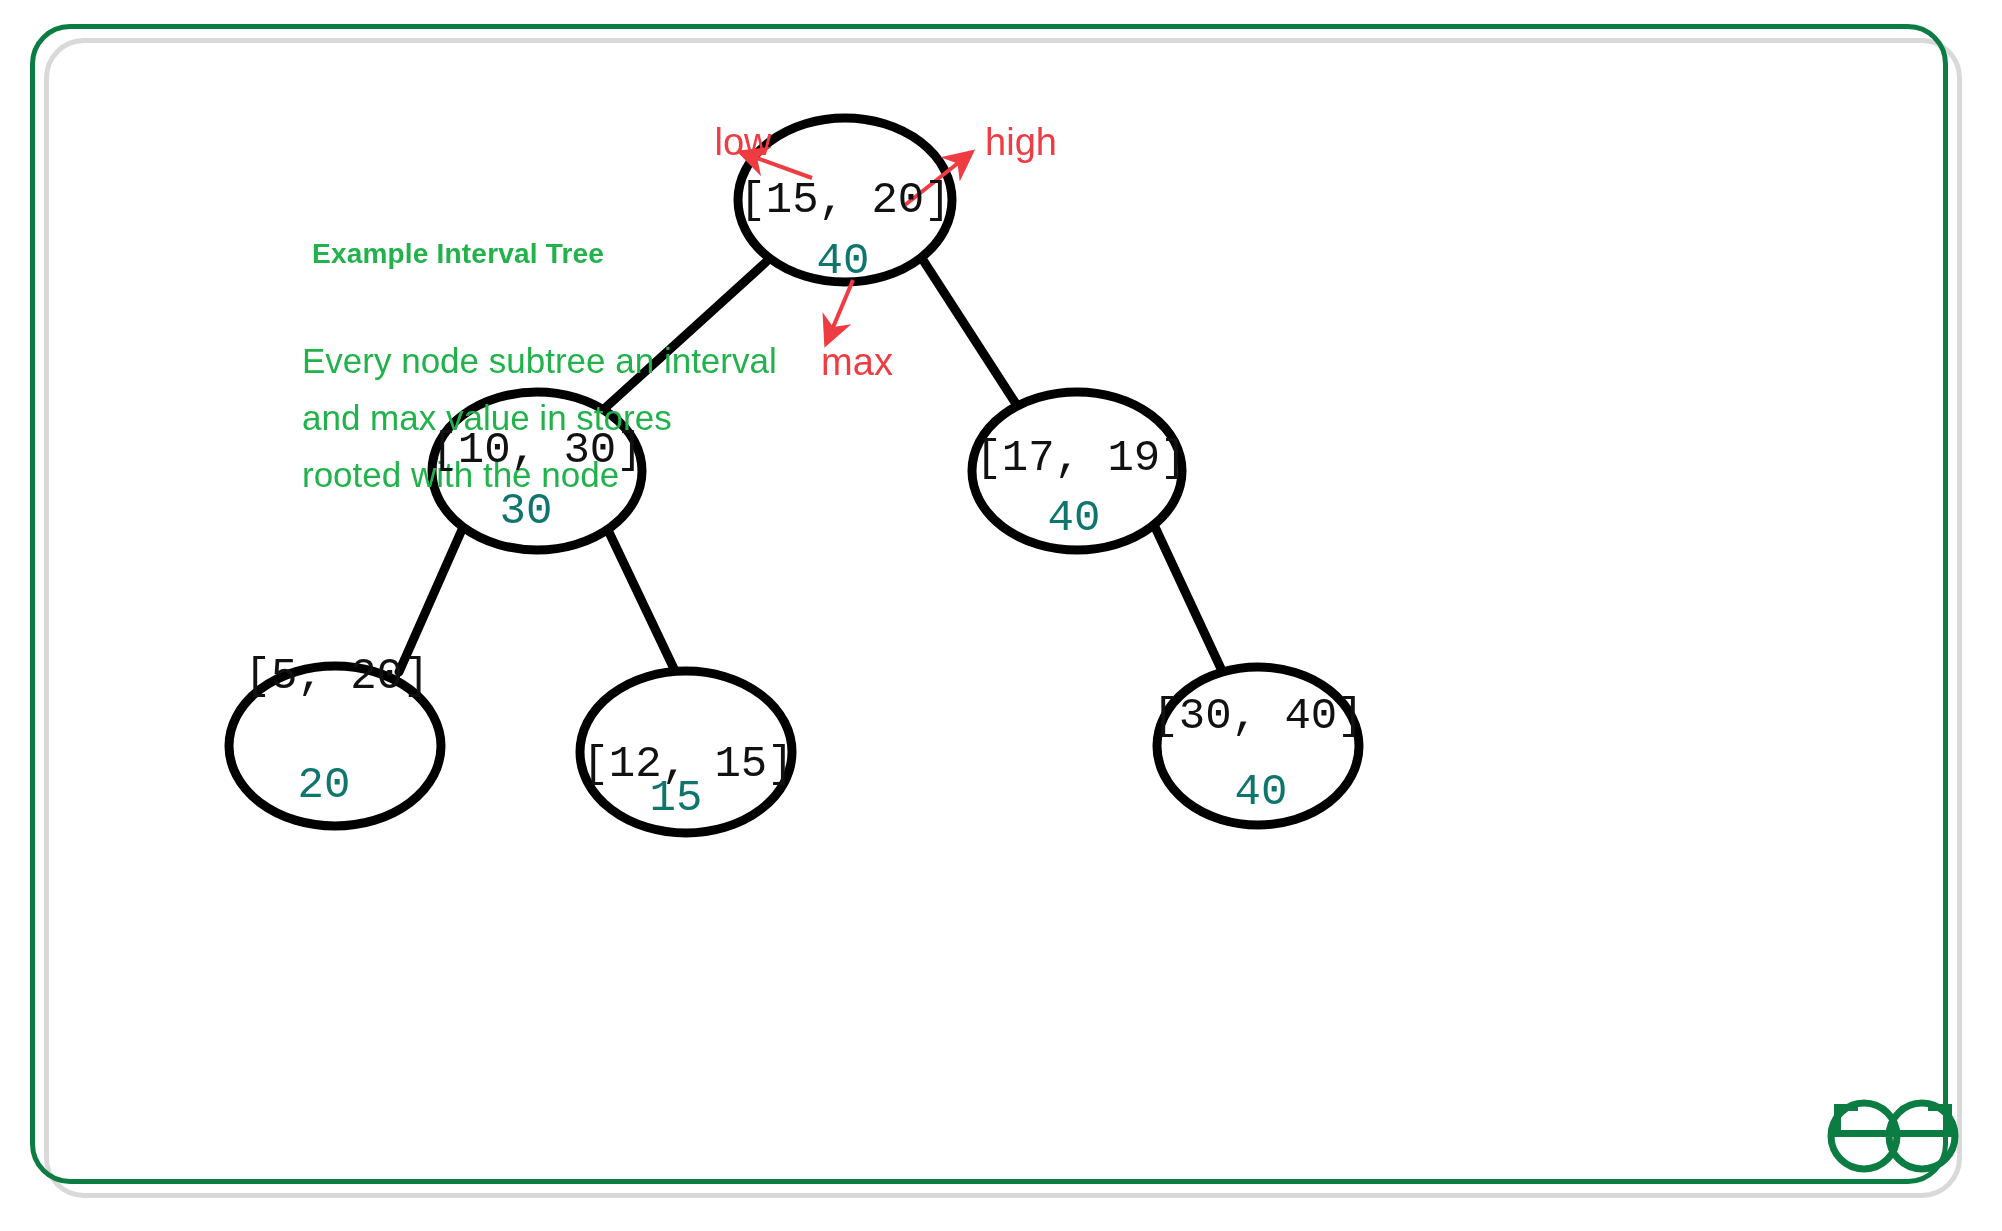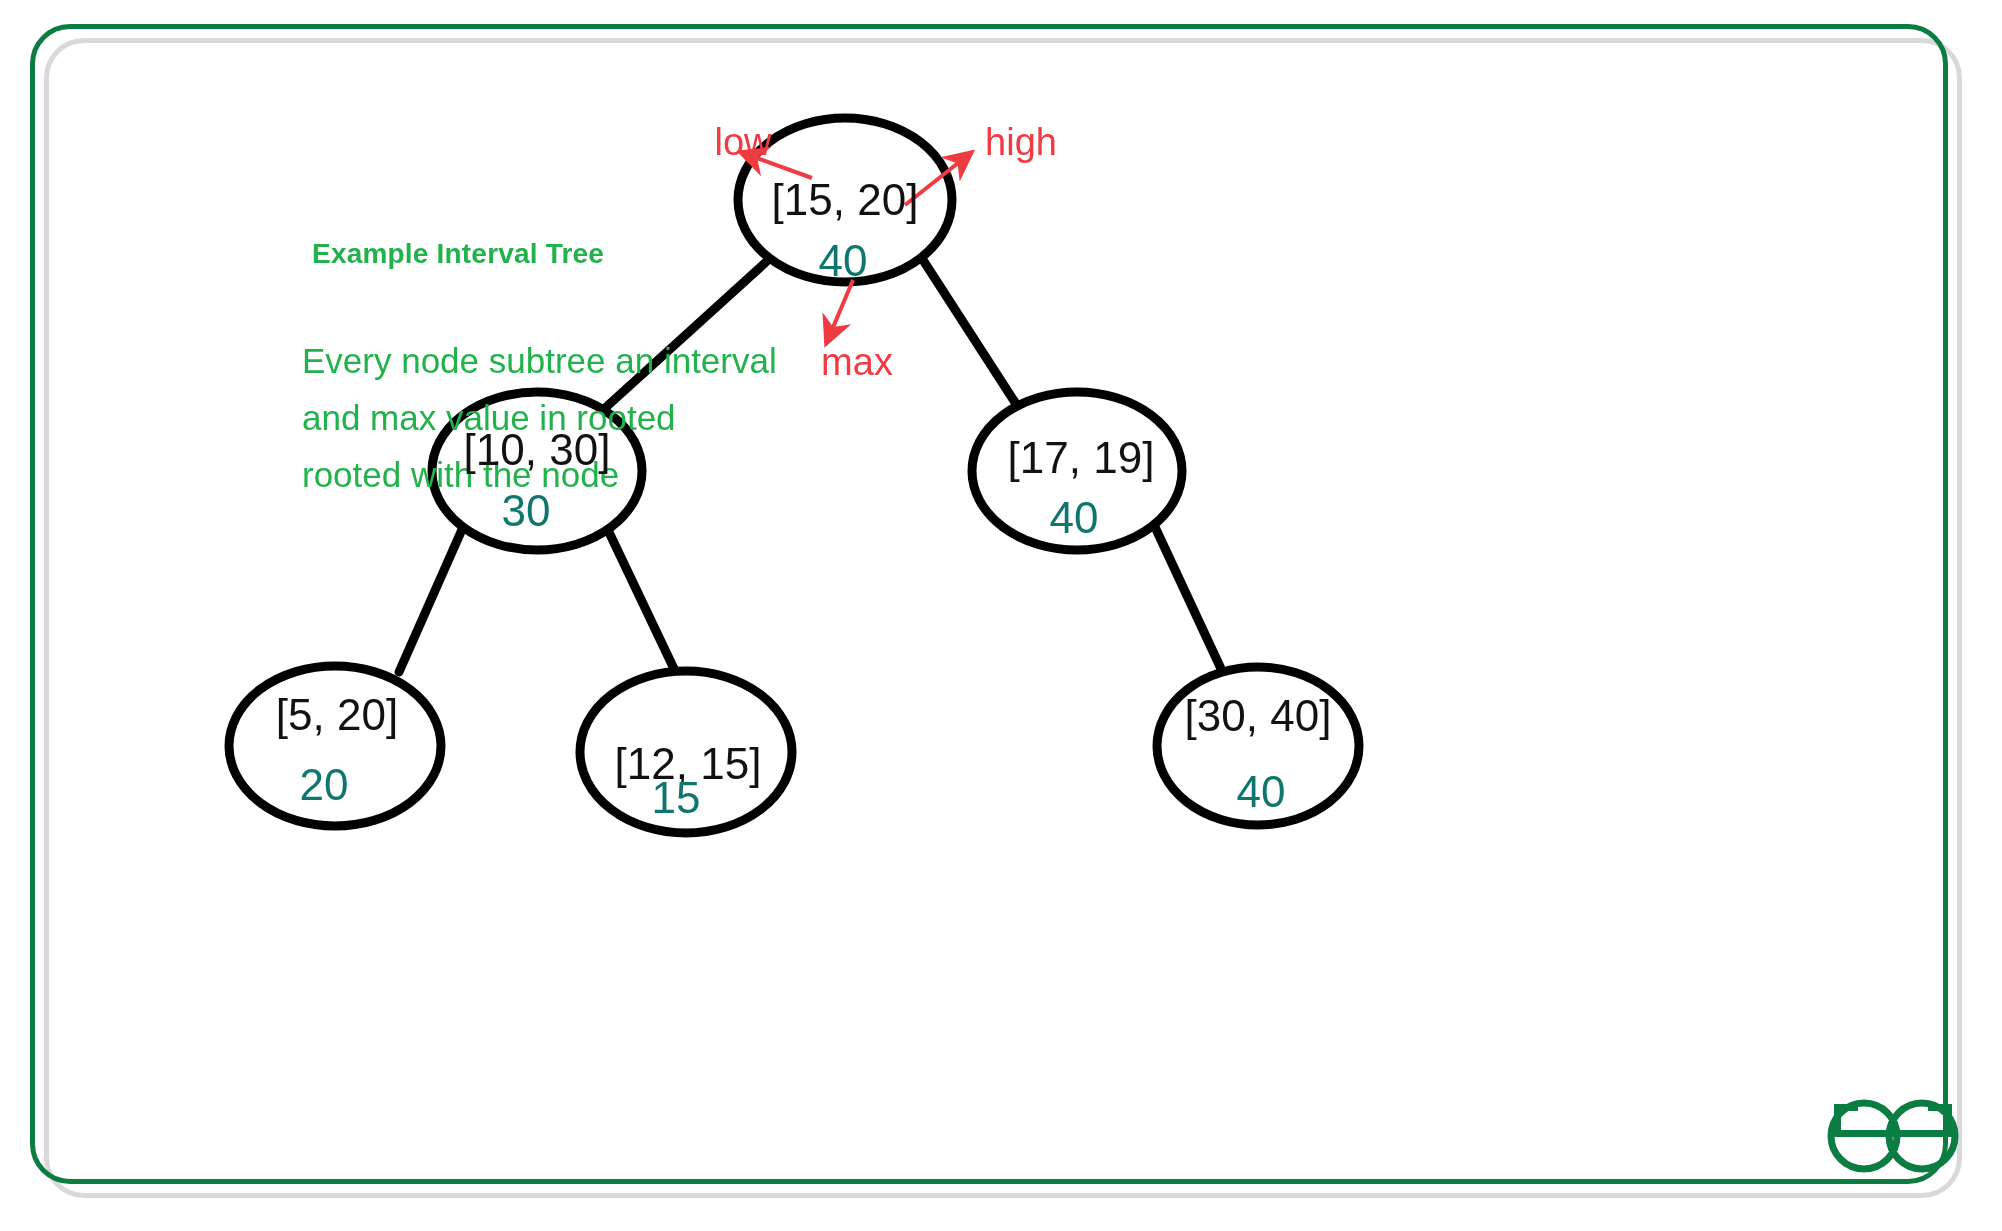--- a/index.html
+++ b/index.html
@@ -66,21 +66,21 @@
     font-size: 35px;
     line-height: 57px;
     color: #22b24c;
     white-space: nowrap;
   }
   
   .node-interval, .node-max {
     position: absolute;
     transform: translate(-50%, -50%);
     white-space: nowrap;
-    font-family: Liberation Sans, sans-serif;
+    font-family: Liberation Mono, monospace;
     text-align: center;
   }
   .node-interval {
     color: #111111;
     font-size: 44px;
   }
   .node-max {
     color: #0f766e;
     font-size: 44px;
   }
@@ -136,32 +136,32 @@
         <line x1="812" y1="178" x2="740" y2="152" stroke="#ef3b42" stroke-width="4" marker-end="url(#arrowRed)"></line>
         <line x1="905" y1="205" x2="972" y2="152" stroke="#ef3b42" stroke-width="4" marker-end="url(#arrowRed)"></line>
         <line x1="853" y1="280" x2="826" y2="344" stroke="#ef3b42" stroke-width="4" marker-end="url(#arrowRed)"></line>
       </g>
   </svg>
 
   <div class="legend-title">Example Interval Tree</div>
 
   <div class="legend-body">
     <div>Every node subtree an interval</div>
-    <div>and max value in rooted</div>
+    <div>and max value in stores</div>
     <div>rooted with the node</div>
   </div>
 
   <div id="node-text-layer">
       <div class="node-interval" style="left: 845px; top: 200px;">[15, 20]</div>
       <div class="node-max" style="left: 843px; top: 261px;">40</div>
       <div class="node-interval" style="left: 537px; top: 450px;">[10, 30]</div>
       <div class="node-max" style="left: 526px; top: 511px;">30</div>
       <div class="node-interval" style="left: 1081px; top: 458px;">[17, 19]</div>
       <div class="node-max" style="left: 1074px; top: 518px;">40</div>
-      <div class="node-interval" style="left: 337px; top: 715px;">[5, 20]</div>
+      <div class="node-interval" style="left: 337px; top: 676px;">[5, 20]</div>
       <div class="node-max" style="left: 324px; top: 785px;">20</div>
       <div class="node-interval" style="left: 688px; top: 727px; margin-top: 37px;">[12, 15]</div>
       <div class="node-max" style="left: 676px; top: 798px;">15</div>
       <div class="node-interval" style="left: 1258px; top: 716px;">[30, 40]</div>
       <div class="node-max" style="left: 1261px; top: 792px;">40</div>
     </div>
   <div id="annot-layer">
       <div class="annot-label" style="left: 722px; top: 142px;">low</div>
       <div class="annot-label" style="left: 1000px; top: 142px;">high</div>
       <div class="annot-label" style="left: 836px; top: 362px;">max</div>

